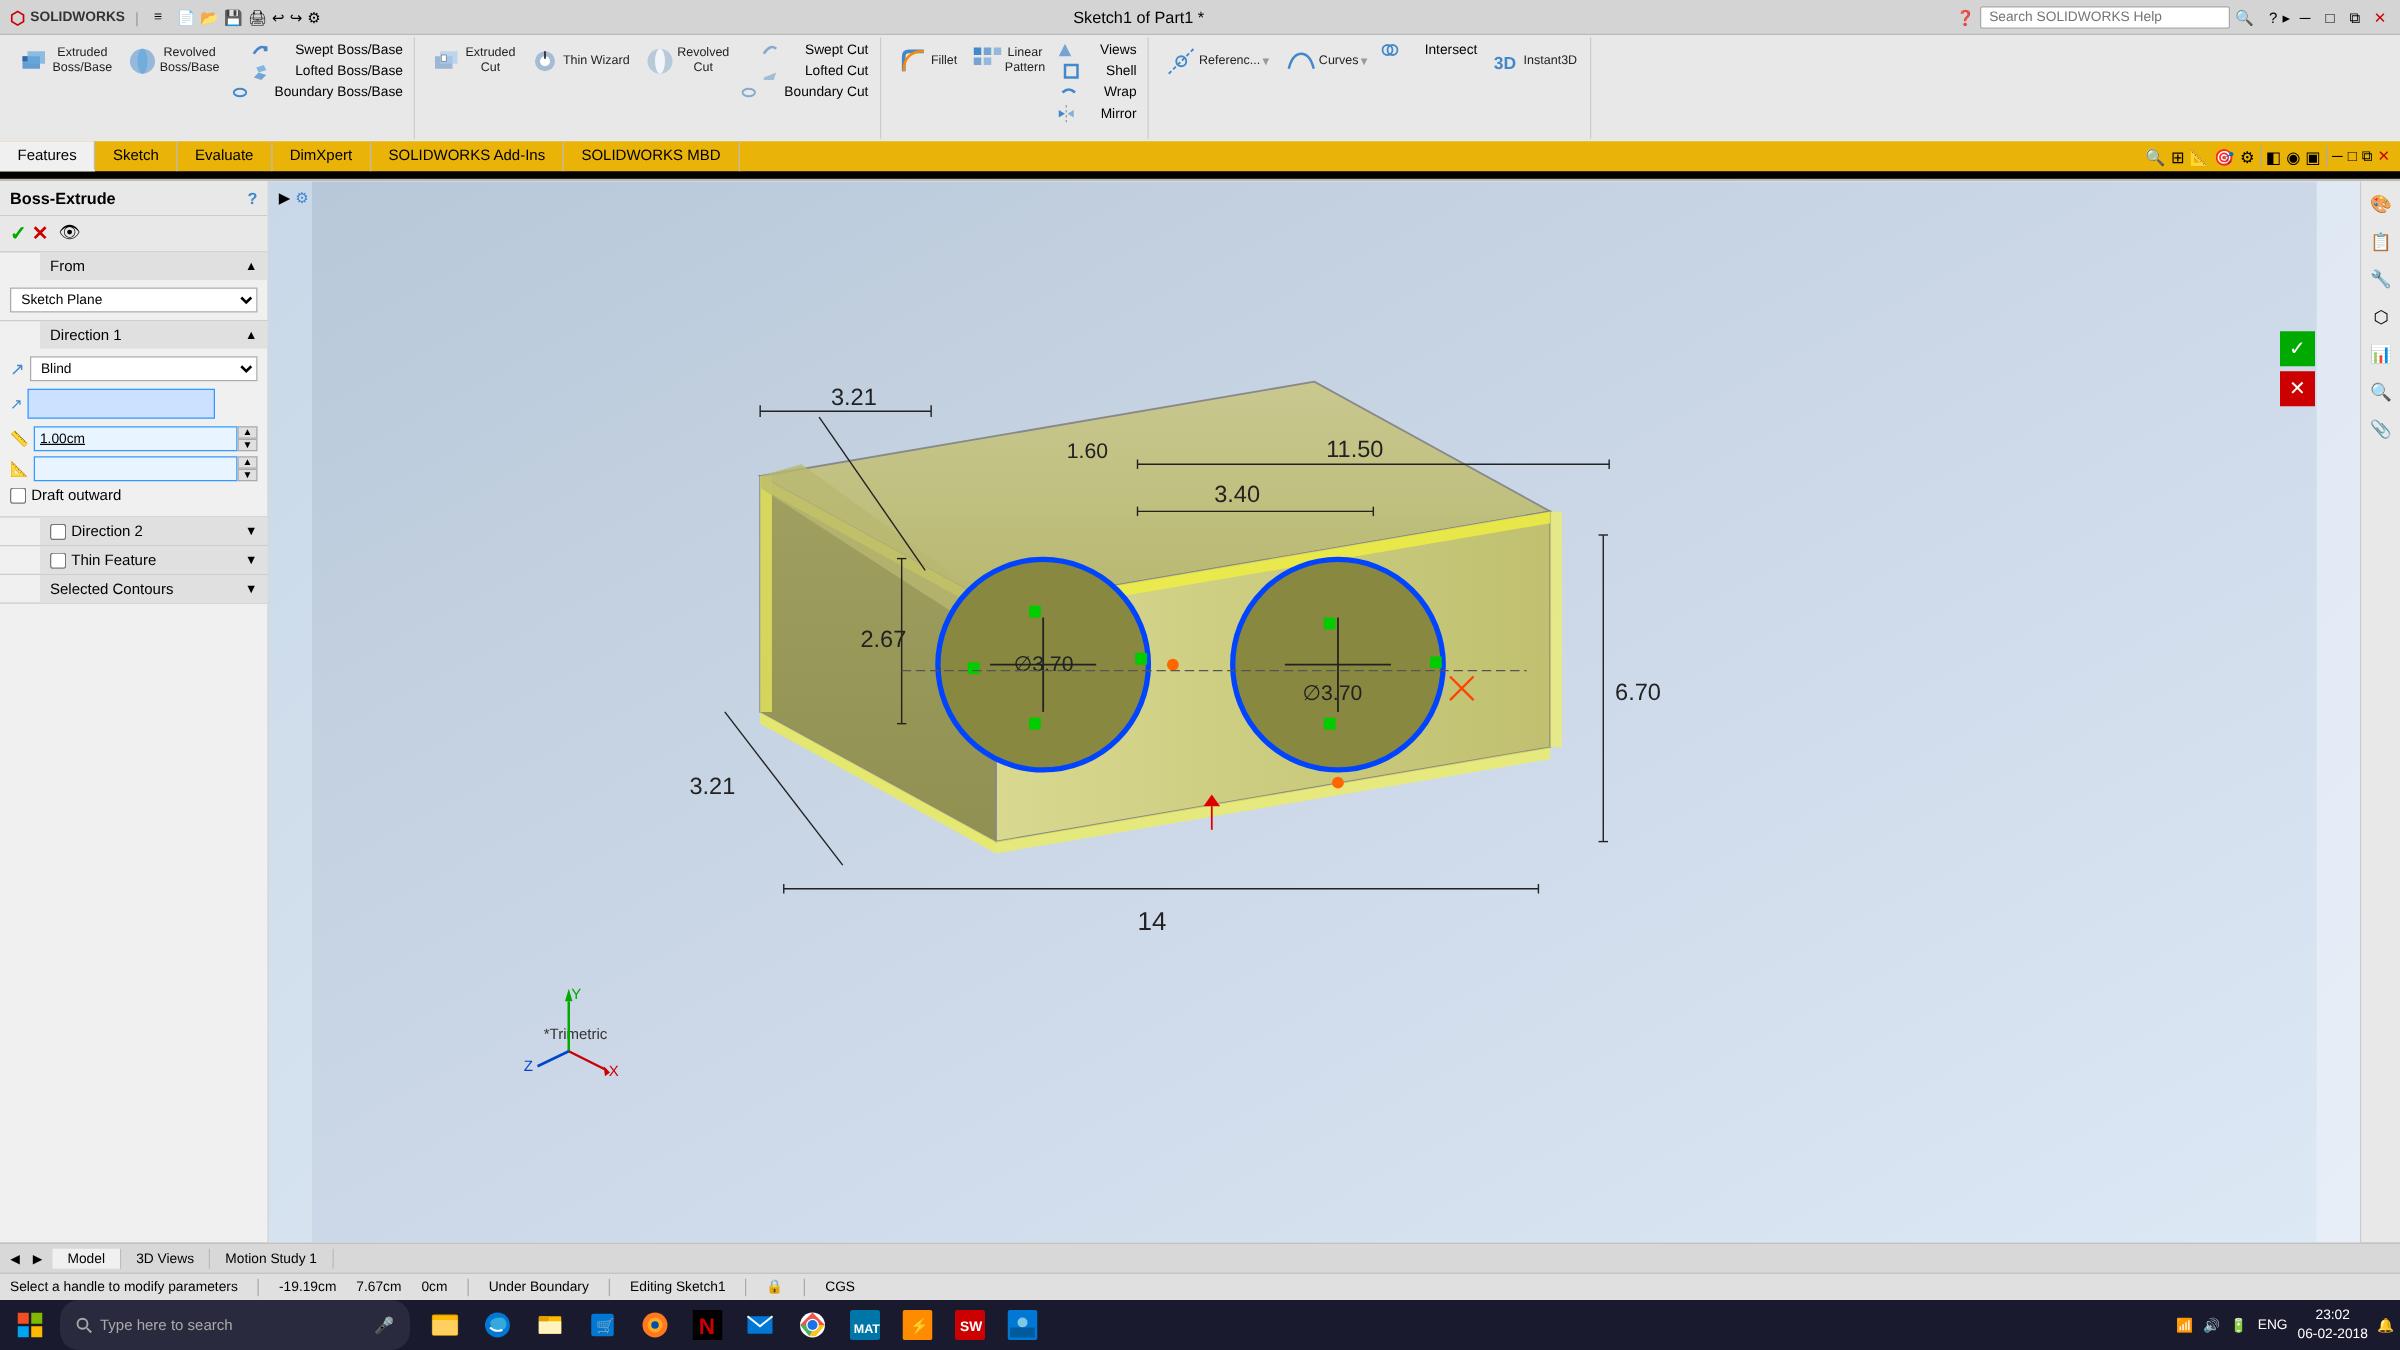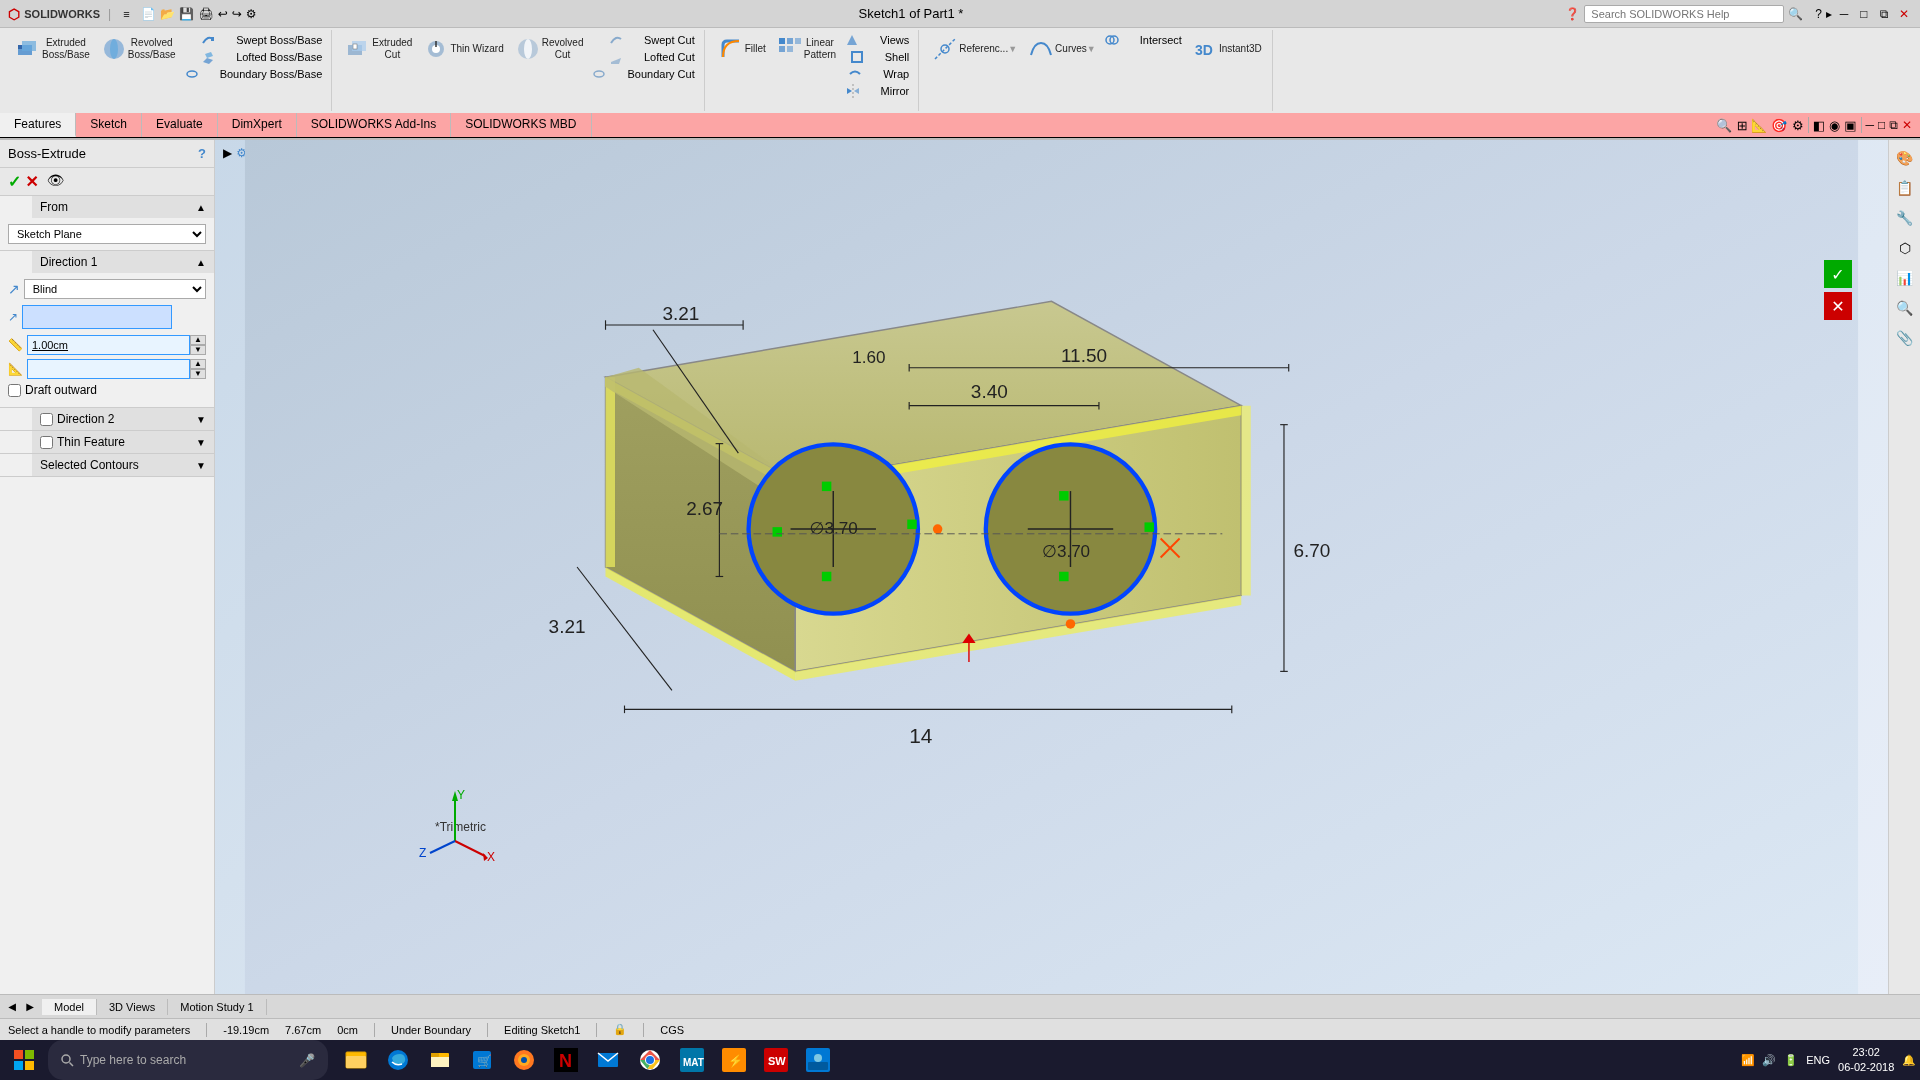--- a/index.html
+++ b/index.html
@@ -19,21 +19,21 @@
     .ribbon-group { display: flex; flex-direction: column; align-items: center; border-right: 1px solid #ccc; padding: 2px 6px; }
     .ribbon-group-items { display: flex; gap: 2px; flex: 1; align-items: flex-start; }
     .ribbon-btn { display: flex; align-items: center; justify-content: flex-start; padding: 3px 4px; cursor: pointer; border-radius: 2px; min-width: 40px; }
     .ribbon-btn-icon { width: 28px; height: 28px; display: flex; align-items: center; justify-content: center; }
     .ribbon-btn-label { font-size: 10px; text-align: center; color: #222; max-width: 60px; line-height: 1.2; }
     .ribbon-btn-large { min-width: 50px; }
     .ribbon-small-group { display: flex; flex-direction: column; gap: 1px; }
     .ribbon-small-btn { display: flex; align-items: center; gap: 21px; padding: 1px 3px; cursor: pointer; border-radius: 2px; font-size: 11px; justify-content: flex-end; }
 
     
-    #tabs { display: flex; background: #fca5a5; border-bottom: 1px solid #000000; }
+    #tabs { display: flex; background: #eab308; border-bottom: 6px solid #000000; }
     .tab { padding: 4px 14px; cursor: pointer; border-right: 1px solid #bbb; font-size: 12px; }
     .tab.active { background: #f0f0f0; border-bottom: 2px solid #f0f0f0; font-weight: 500; }
 
     
     #main { display: flex; flex: 1; overflow: hidden; }
 
     
     #left-panel { width: 215px; background: #f0f0f0; border-right: 1px solid #ccc; display: flex; flex-direction: column; overflow-y: auto; }
     #panel-header { display: flex; align-items: center; justify-content: space-between; padding: 6px 8px; border-bottom: 1px solid #ccc; background: #e8e8e8; }
     .panel-actions { display: flex; gap: 6px; }
@@ -341,21 +341,21 @@
       <span style="cursor:pointer; color:#cc0000;">✕</span>
     </div>
   </div>
 </div>
 
 <div id="main">
 
   <div id="left-panel">
 
     <div id="panel-header">
-      <span style="font-size:13px;font-weight:400;">Boss-Extrude</span>
+      <span style="font-size:13px;font-weight:700;">Boss-Extrude</span>
       <div class="panel-actions">
         <span style="cursor:pointer; color:#4488cc; font-weight:bold; font-size:13px;">?</span>
       </div>
     </div>
 
     <div style="display:flex; gap:4px; padding:4px 8px; border-bottom:1px solid #ccc; background:#e8e8e8;">
       <span style="color:#00aa00; font-size:16px; cursor:pointer; font-weight:bold;">✓</span>
       <span style="color:#cc0000; font-size:16px; cursor:pointer; font-weight:bold;">✕</span>
       <span style="font-size:14px; cursor:pointer; margin-left:4px;">👁</span>
     </div>

